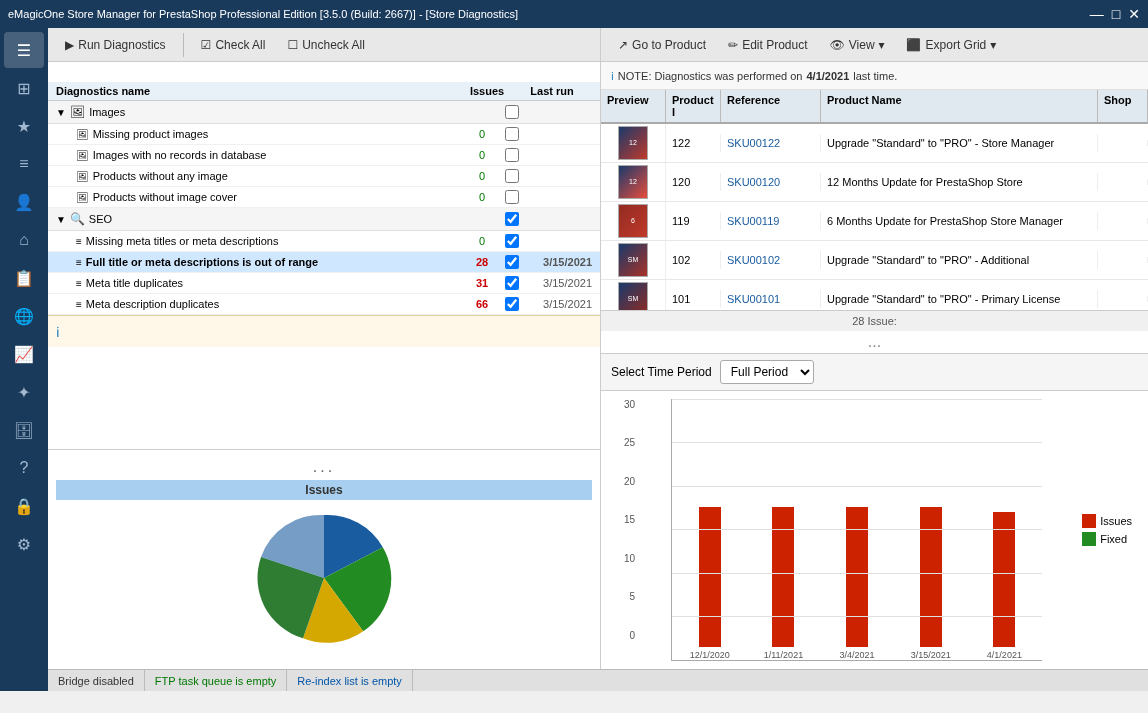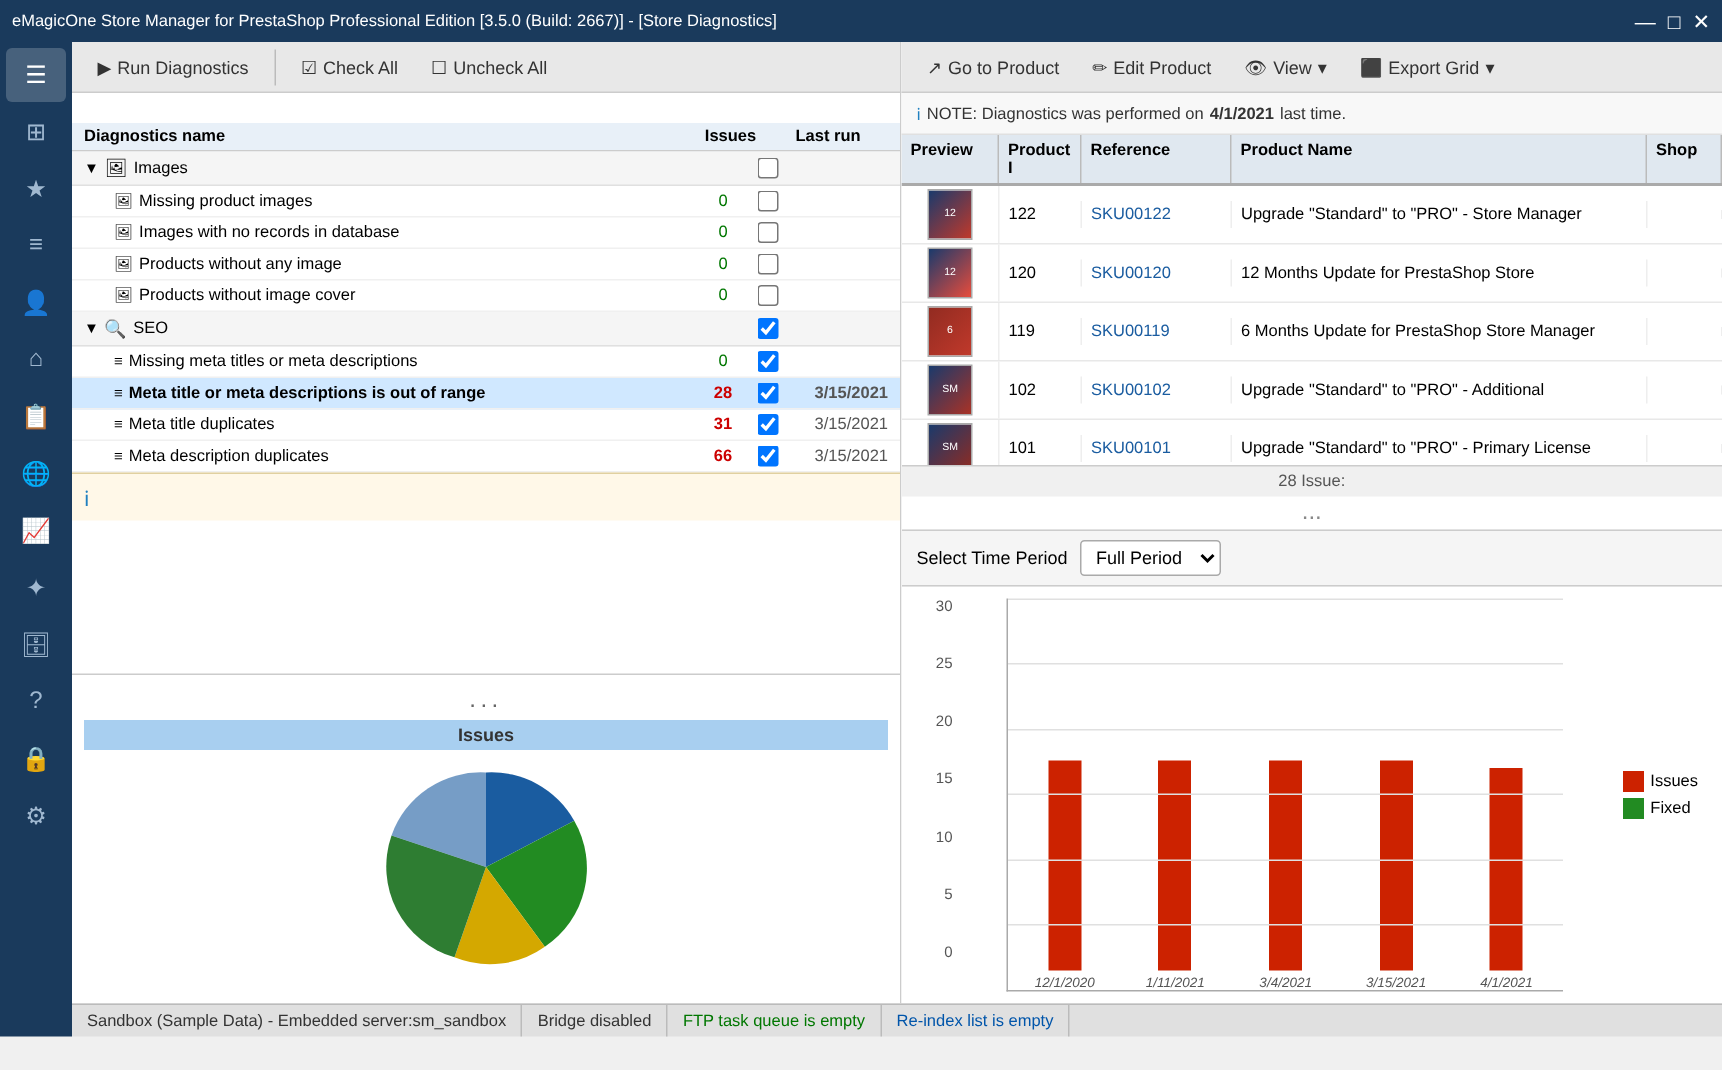--- a/index.html
+++ b/index.html
@@ -308,21 +308,21 @@
       color: #555;
       padding-bottom: 20px;
     }
 
     .bar-group {
       display: flex;
       flex-direction: column;
       align-items: center;
       flex: 1;
     }
-    .bar-label { font-size: 9px; color: #555; margin-top: 3px; font-style: italic; }
+    .bar-label { font-size: 9px; color: #555; margin-top: 3px; }
     .bars-pair { display: flex; gap: 2px; align-items: flex-end; }
 
     .legend {
       display: flex;
       flex-direction: column;
       gap: 4px;
       padding: 8px;
       font-size: 11px;
       align-self: center;
     }
@@ -478,21 +478,21 @@
               <span style="margin-right:4px;font-size:10px;">≡</span>
               <span class="tree-name">Missing meta titles or meta descriptions</span>
               <span class="tree-count green">0</span>
               <div class="tree-checkbox">
                 <input type="checkbox" checked="" style="">
               </div>
               <div class="tree-date"></div>
             </div>
             <div class="tree-item highlighted">
               <span style="margin-right:4px;font-size:10px;">≡</span>
-              <span class="tree-name">Meta title or meta descriptions is out of range</span>
+              <span class="tree-name">Full title or meta descriptions is out of range</span>
               <span class="tree-count red">28</span>
               <div class="tree-checkbox">
                 <input type="checkbox" checked="" style="">
               </div>
               <div class="tree-date">3/15/2021</div>
             </div>
             <div class="tree-item">
               <span style="margin-right:4px;font-size:10px;">≡</span>
               <span class="tree-name">Meta title duplicates</span>
               <span class="tree-count red">31</span>
@@ -709,23 +709,20 @@
               <div class="legend-color" style="background:#228b22;"></div>
               <span>Fixed</span>
             </div>
           </div>
         </div>
       </div>
     </div>
 
     <div class="status-bar">
       <div class="status-section">
-        <span>Sandbox (Sample Data) - Embedded server:sm_sandbox</span>
-      </div>
-      <div class="status-section">
         <span>Bridge disabled</span>
       </div>
       <div class="status-section green">
         <span>FTP task queue is empty</span>
       </div>
       <div class="status-section blue">
         <span>Re-index list is empty</span>
       </div>
     </div>
   </div>

